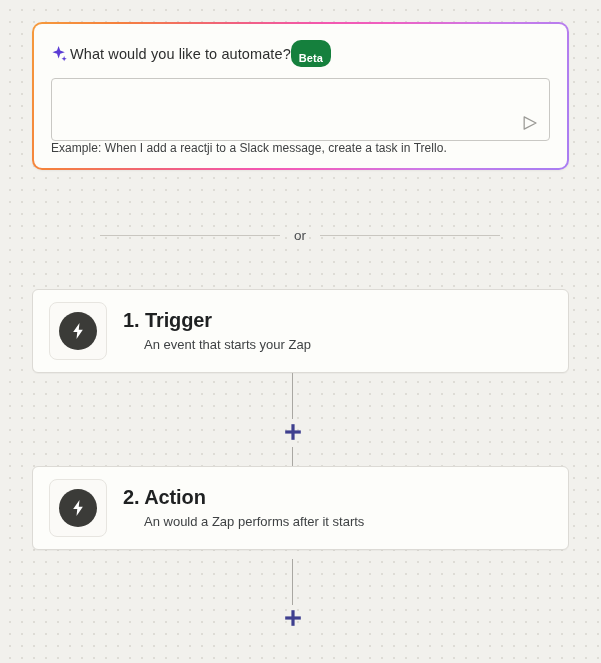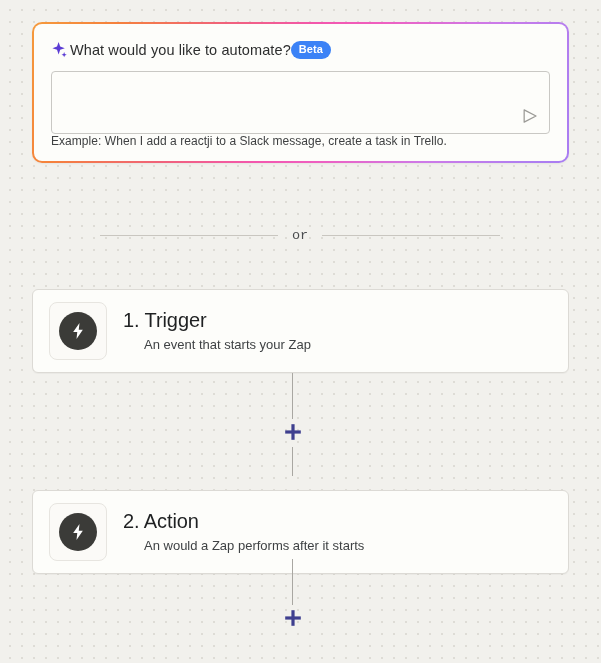--- a/index.html
+++ b/index.html
@@ -59,26 +59,26 @@
     margin-top: 1px;
   }
   .ai-head-title {
     font-size: 14.5px;
     font-weight: 400;
     color: #2d2e2e;
     letter-spacing: 0.1px;
     white-space: nowrap;
   }
   .beta-badge {
-    background: #3b82f6;
+    background: #15803d;
     color: #ffffff;
     font-size: 11px;
     font-weight: 700;
     border-radius: 10px;
-    padding: 2px 8px 3px 8px;
+    padding: 12px 8px 3px 8px;
     line-height: 1.1;
     letter-spacing: 0.1px;
   }
   .prompt-wrap {
     position: relative;
   }
   #prompt-input {
     width: 100%;
     box-sizing: border-box;
     height: 63px;
@@ -115,21 +115,20 @@
 
   
   #or-divider {
     position: absolute;
     left: 100px;
     top: 228px;
     width: 400px;
     display: flex;
     align-items: center;
     gap: 14px;
-    font-family: Liberation Mono, monospace;
   }
   .or-line {
     flex: 1 1 auto;
     height: 1px;
     background: #c9c6c0;
   }
   .or-label {
     font-size: 13.5px;
     color: #4a4c4f;
   }
@@ -144,21 +143,21 @@
     border: 1px solid #dcdad5;
     border-radius: 6px;
     padding: 14px 16px;
     display: flex;
     align-items: center;
     gap: 16px;
     box-shadow: 0 1px 1px rgba(0,0,0,0.035);
     cursor: pointer;
   }
   #step-trigger { top: 289px; height: 84px; }
-  #step-action  { top: 490px; height: 84px; }
+  #step-action  { top: 466px; height: 84px; }
 
   .step-tile {
     width: 56px;
     height: 56px;
     flex: 0 0 auto;
     background: #fbfaf7;
     border: 1px solid #e7e5e0;
     border-radius: 8px;
     display: flex;
     align-items: center;
@@ -174,21 +173,21 @@
     justify-content: center;
   }
   .bolt-icon { display: block; }
   .step-text {
     display: flex;
     flex-direction: column;
     justify-content: center;
   }
   .step-title {
     font-size: 20px;
-    font-weight: 400;
+    font-weight: 700;
     color: #1f2122;
     letter-spacing: -0.1px;
     line-height: 1.25;
   }
   .step-sub {
     font-size: 13px;
     color: #3f4244;
     margin-top: 4px;
     margin-left: 21px;
     line-height: 1.3;

